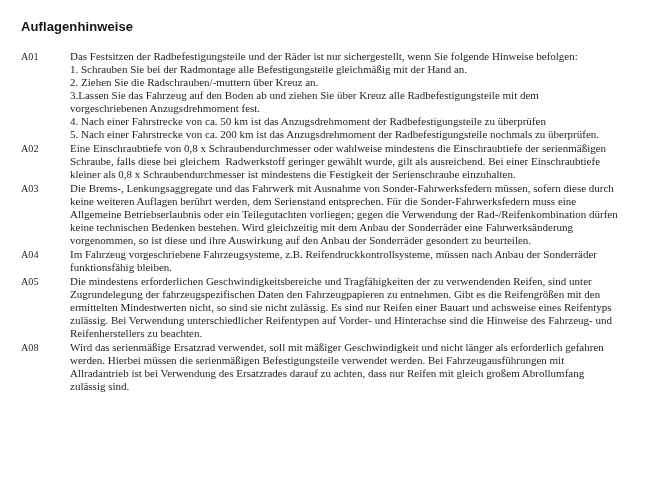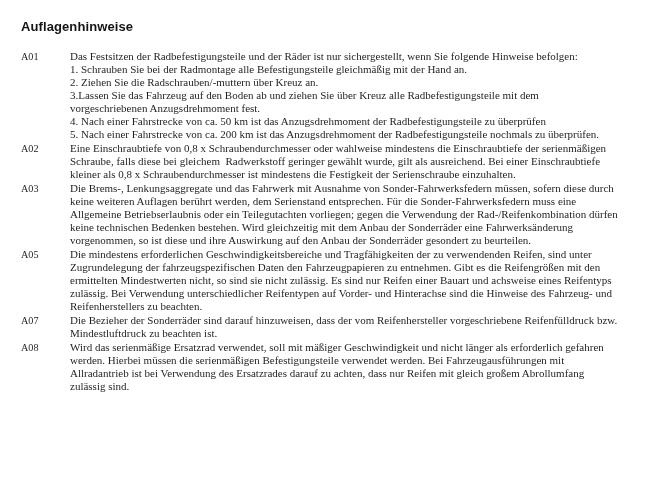--- a/index.html
+++ b/index.html
@@ -76,31 +76,31 @@
     <div class="item">
       <span class="code">A02</span>
       <p class="text">Eine Einschraubtiefe von 0,8 x Schraubendurchmesser oder wahlweise mindestens die Einschraubtiefe der serienmäßigen Schraube, falls diese bei gleichem  Radwerkstoff geringer gewählt wurde, gilt als ausreichend. Bei einer Einschraubtiefe kleiner als 0,8 x Schraubendurchmesser ist mindestens die Festigkeit der Serienschraube einzuhalten.</p>
     </div>
 
     <div class="item">
       <span class="code">A03</span>
       <p class="text">Die Brems-, Lenkungsaggregate und das Fahrwerk mit Ausnahme von Sonder-Fahrwerksfedern müssen, sofern diese durch keine weiteren Auflagen berührt werden, dem Serienstand entsprechen. Für die Sonder-Fahrwerksfedern muss eine Allgemeine Betriebserlaubnis oder ein Teilegutachten vorliegen; gegen die Verwendung der Rad-/Reifenkombination dürfen keine technischen Bedenken bestehen. Wird gleichzeitig mit dem Anbau der Sonderräder eine Fahrwerksänderung vorgenommen, so ist diese und ihre Auswirkung auf den Anbau der Sonderräder gesondert zu beurteilen.</p>
     </div>
 
+    <div class="item">
+      <span class="code">A04</span>
+      <p class="text">Im Fahrzeug vorgeschriebene Fahrzeugsysteme, z.B. Reifendruckkontrollsysteme, müssen nach Anbau der Sonderräder funktionsfähig bleiben.</p>
+    </div>
 
     <div class="item">
       <span class="code">A05</span>
       <p class="text">Die mindestens erforderlichen Geschwindigkeitsbereiche und Tragfähigkeiten der zu verwendenden Reifen, sind unter Zugrundelegung der fahrzeugspezifischen Daten den Fahrzeugpapieren zu entnehmen. Gibt es die Reifengrößen mit den ermittelten Mindestwerten nicht, so sind sie nicht zulässig. Es sind nur Reifen einer Bauart und achsweise eines Reifentyps zulässig. Bei Verwendung unterschiedlicher Reifentypen auf Vorder- und Hinterachse sind die Hinweise des Fahrzeug- und Reifenherstellers zu beachten.</p>
     </div>
 
 
-    <div class="item">
-      <span class="code">A07</span>
-      <p class="text">Die Bezieher der Sonderräder sind darauf hinzuweisen, dass der vom Reifenhersteller vorgeschriebene Reifenfülldruck bzw. Mindestluftdruck zu beachten ist.</p>
-    </div>
 
     <div class="item">
       <span class="code">A08</span>
       <p class="text">Wird das serienmäßige Ersatzrad verwendet, soll mit mäßiger Geschwindigkeit und nicht länger als erforderlich gefahren werden. Hierbei müssen die serienmäßigen Befestigungsteile verwendet werden. Bei Fahrzeugausführungen mit Allradantrieb ist bei Verwendung des Ersatzrades darauf zu achten, dass nur Reifen mit gleich großem Abrollumfang zulässig sind.</p>
     </div>
 
   </section>
 </main>
 
 </body></html>

